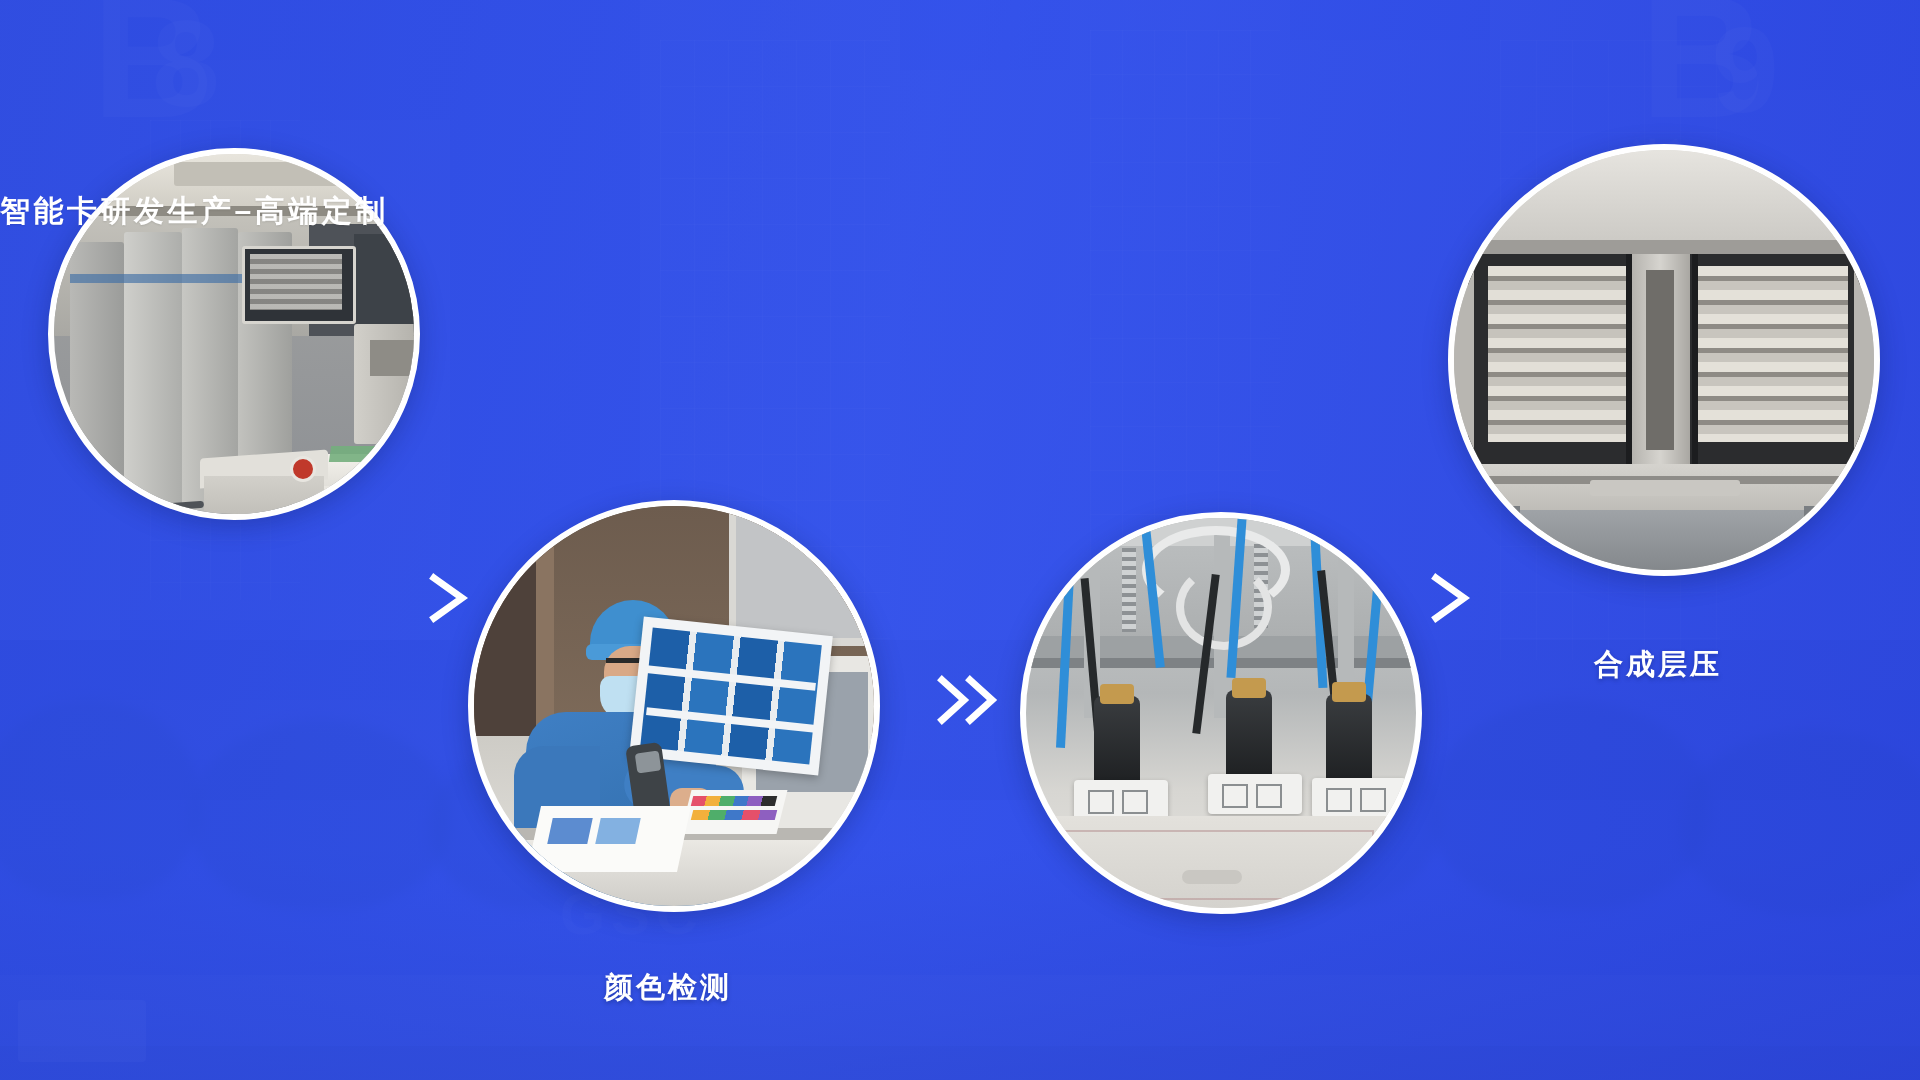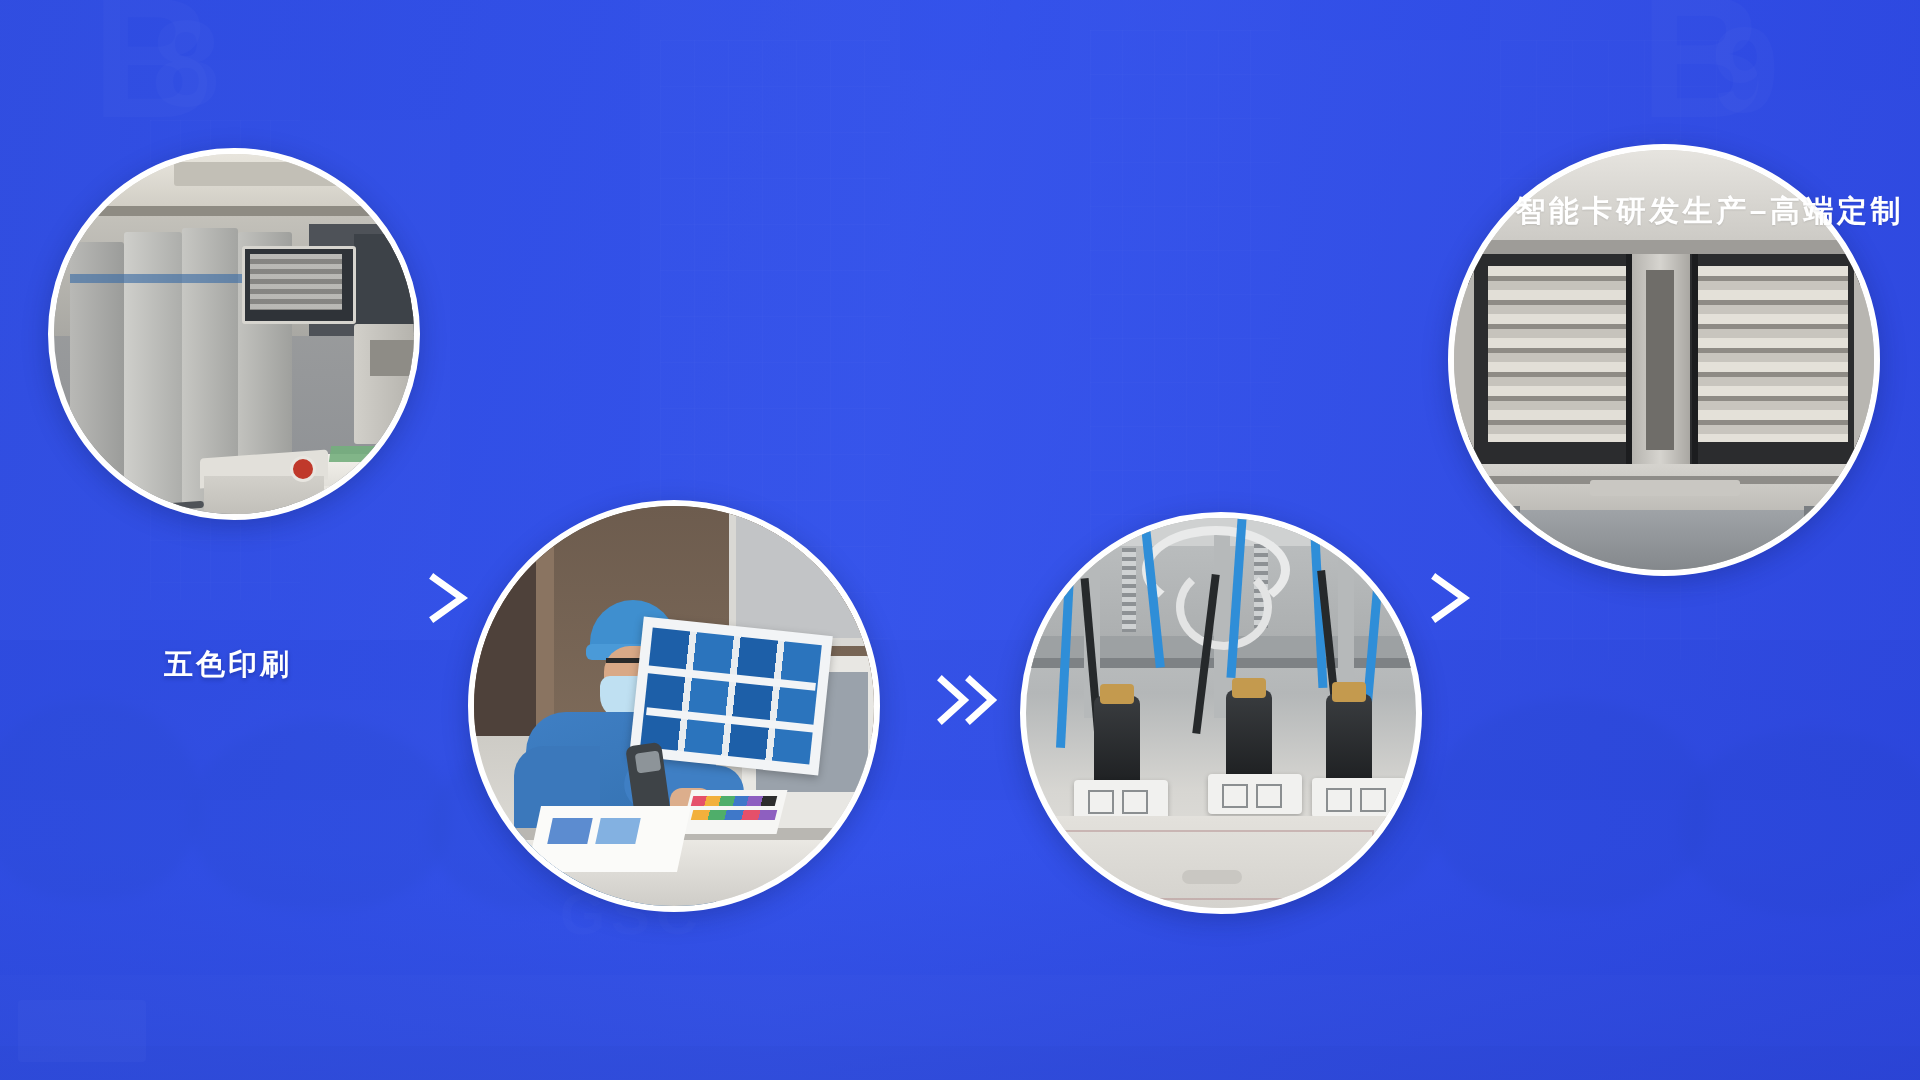--- a/index.html
+++ b/index.html
@@ -49,21 +49,21 @@
     position:absolute;font-weight:700;color:rgba(255,255,255,.075);
     font-family:"Liberation Sans","DejaVu Sans",sans-serif;
   }
   .blue-veil{
     position:absolute;inset:0;
     background:linear-gradient(100deg,rgba(47,77,226,.88) 0%,rgba(50,80,232,.80) 45%,rgba(44,70,222,.86) 100%);
   }
 
   
   .headline-wrap{
-    position:absolute;left:0;right:16px;top:192px;text-align:right;z-index:30;
+    position:absolute;left:0;right:7px;top:192px;text-align:left;z-index:30;
   }
   .subtitle{
     font-size:30px;font-weight:700;color:#ffffff;letter-spacing:3.5px;
     line-height:1.25;text-shadow:0 1px 2px rgba(0,0,0,.10);
   }
   .headline{
     margin-top:14px;
     font-size:57px;font-weight:700;color:#ffffff;letter-spacing:4px;
     line-height:1.18;
     text-shadow:3px 3px 0 rgba(40,62,190,.55);
@@ -192,21 +192,20 @@
 
       <div class="sh" style="left:276px;top:292px;width:78px;height:16px;background:#74ae7d;transform:skewX(-8deg);opacity:.9;"></div>
 
       <div class="sh" style="left:146px;top:300px;width:128px;height:30px;background:#e2e0da;border-radius:4px 4px 0 0;transform:skewY(-4deg);"></div>
       <div class="sh" style="left:150px;top:322px;width:120px;height:64px;background:linear-gradient(180deg,#d2d0ca,#b6b4ae);"></div>
       <div class="sh" style="left:236px;top:302px;width:20px;height:20px;border-radius:50%;background:#c0392b;border:3px solid #e8e6e0;"></div>
 
       <div class="sh" style="left:0;top:352px;width:150px;height:7px;background:#4f5358;border-radius:4px;transform:rotate(-4deg);"></div>
     </div>
   </div>
-  <div class="caption" style="left:108px;top:645px;width:240px;">五色印刷</div>
 
   <div class="chev" style="left:428px;top:572px;">
     <svg width="48" height="52" viewBox="0 0 48 52">
       <path d="M6 6 L34 26 L6 46" fill="none" stroke="#ffffff" stroke-width="7" stroke-linecap="square"></path>
     </svg>
   </div>
 
   <div class="bubble p2" style="left:468px;top:500px;width:400px;height:400px;">
     <div class="photo">
 
@@ -253,20 +252,21 @@
       <div class="sh" style="left:218px;top:290px;width:84px;height:10px;transform:skewX(-14deg);
         background:linear-gradient(90deg,#e5506a 0 16%,#f2b03c 16% 33%,#4fae6a 33% 50%,#3f78c9 50% 66%,#8e5fc0 66% 83%,#2d2d2d 83% 100%);"></div>
       <div class="sh" style="left:218px;top:304px;width:84px;height:10px;transform:skewX(-14deg);
         background:linear-gradient(90deg,#f2b03c 0 20%,#4fae6a 20% 40%,#3f78c9 40% 60%,#e5506a 60% 80%,#8e5fc0 80% 100%);"></div>
 
       <div class="sh" style="left:60px;top:300px;width:150px;height:66px;background:#fbfbf9;transform:skewX(-12deg);"></div>
       <div class="sh" style="left:76px;top:312px;width:40px;height:26px;background:#3f78c9;transform:skewX(-12deg);opacity:.85;"></div>
       <div class="sh" style="left:124px;top:312px;width:40px;height:26px;background:#6da3dd;transform:skewX(-12deg);opacity:.85;"></div>
     </div>
   </div>
+  <div class="caption" style="left:548px;top:968px;width:240px;">颜色检测</div>
 
   <div class="chev" style="left:936px;top:672px;">
     <svg width="68" height="56" viewBox="0 0 68 56">
       <path d="M6 8 L28 28 L6 48" fill="none" stroke="#ffffff" stroke-width="7" stroke-linecap="square"></path>
       <path d="M34 8 L56 28 L34 48" fill="none" stroke="#ffffff" stroke-width="7" stroke-linecap="square"></path>
     </svg>
   </div>
 
   <div class="bubble p3" style="left:1020px;top:512px;width:390px;height:390px;">
     <div class="photo">
@@ -353,14 +353,15 @@
       <div class="sh" style="left:0;top:314px;width:100%;height:50px;background:linear-gradient(180deg,#d5d3ce,#bdbbb6);"></div>
       <div class="sh" style="left:0;top:326px;width:100%;height:8px;background:#8e8c88;"></div>
       <div class="sh" style="left:136px;top:330px;width:150px;height:16px;background:#c9c7c2;border-radius:3px;"></div>
 
       <div class="sh" style="left:0;top:360px;width:100%;height:60px;background:linear-gradient(180deg,#9fa3a7,#84888c);"></div>
 
       <div class="sh" style="left:40px;top:356px;width:26px;height:22px;background:#7a7e82;"></div>
       <div class="sh" style="left:350px;top:356px;width:26px;height:22px;background:#7a7e82;"></div>
     </div>
   </div>
+  <div class="caption" style="left:1538px;top:645px;width:240px;">合成层压</div>
 
 </div>
 
 </body></html>

